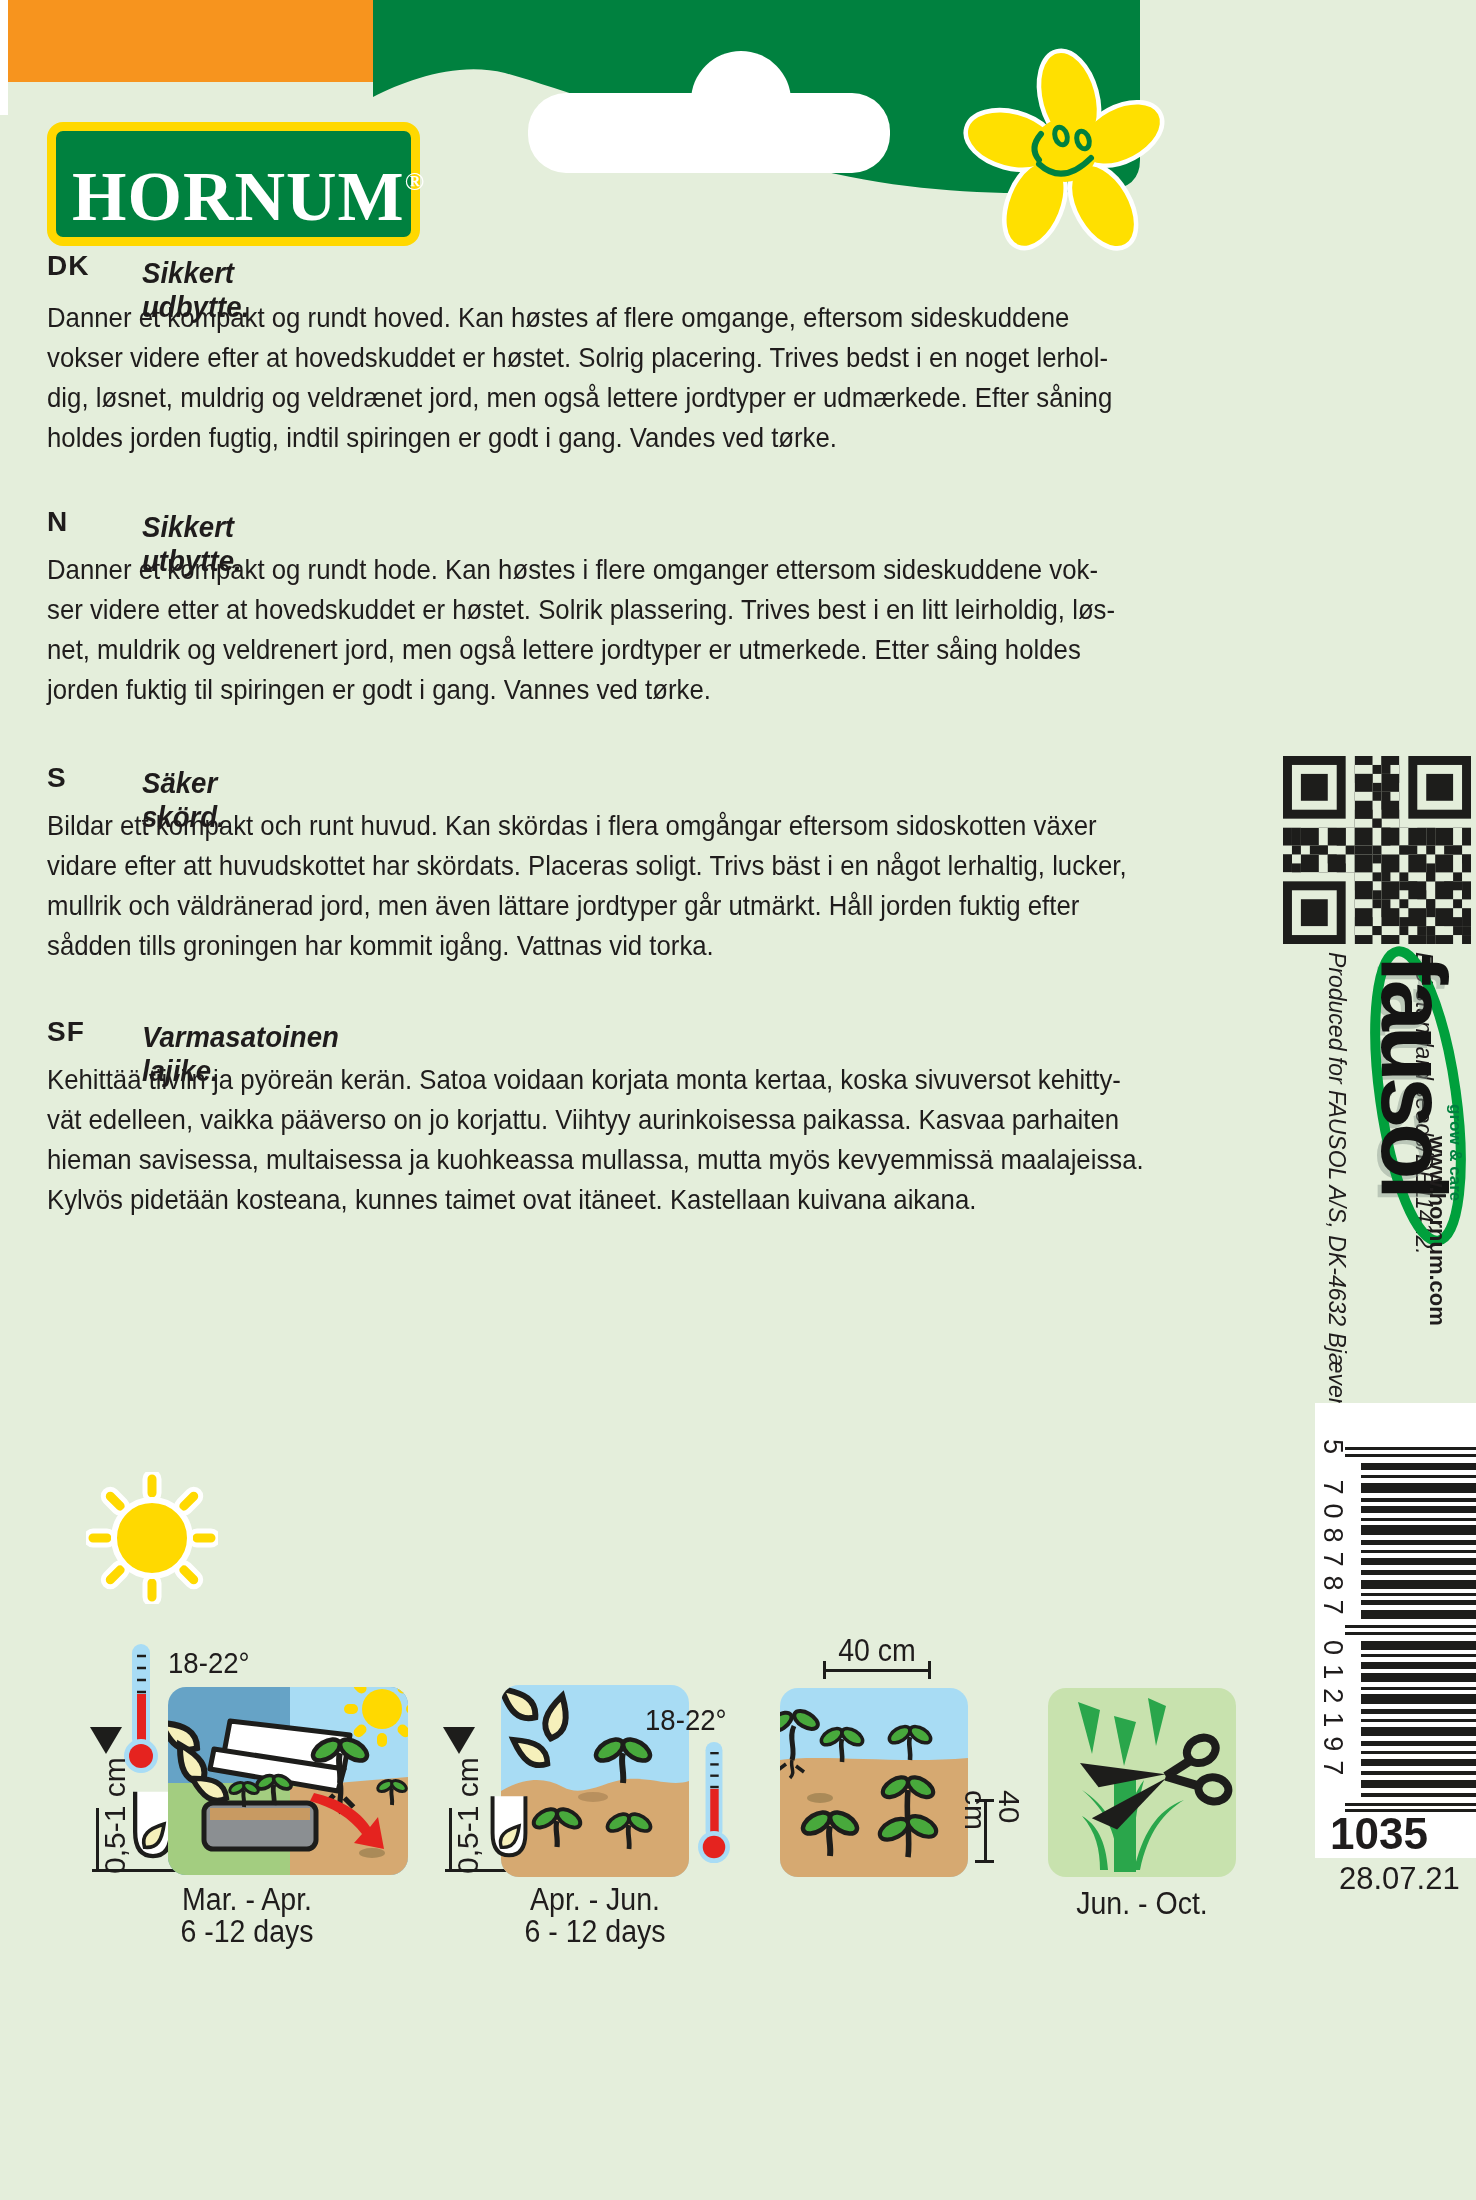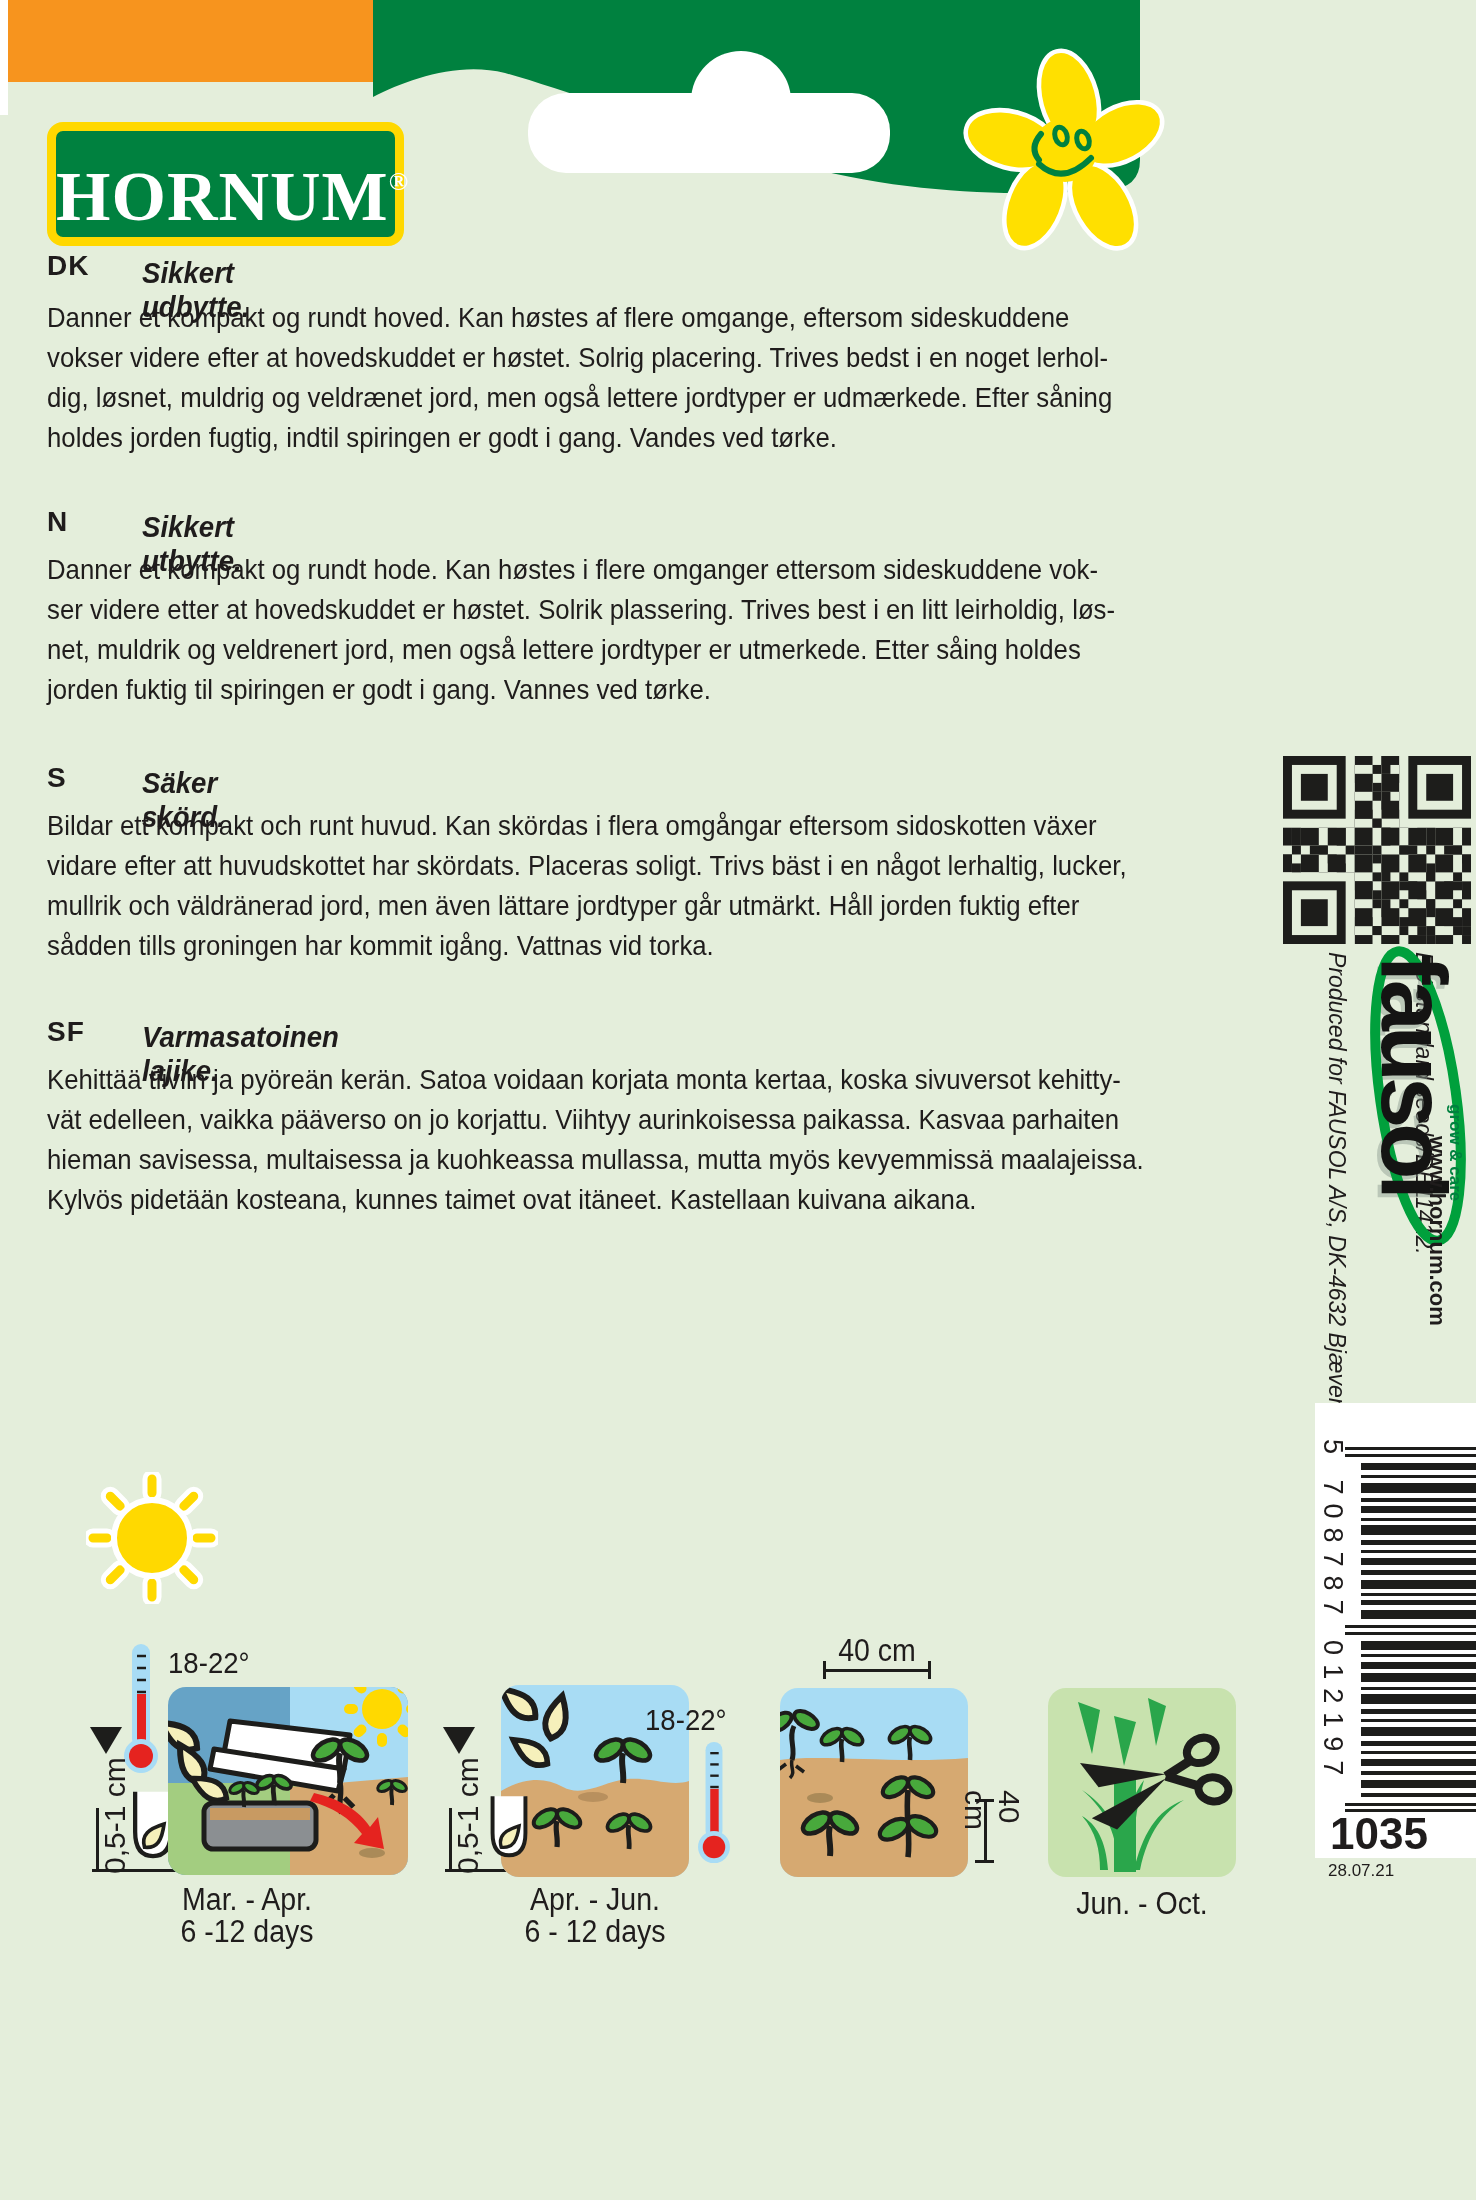--- a/index.html
+++ b/index.html
@@ -7,38 +7,38 @@
         font-family:"Liberation Sans",sans-serif;color:#1f1c1c;}
   .abs{position:absolute;}
   .cx{transform:scaleX(.92);transform-origin:0 0;}
   .cxc{transform:scaleX(.92);transform-origin:50% 0;}
   .rotccw{transform:rotate(-90deg);transform-origin:0 0;}
   .rotcw{transform:rotate(90deg);transform-origin:0 0;}
   .seccode{font-size:28px;font-weight:bold;letter-spacing:1px;}
   .sectitle{font-size:30px;font-weight:bold;font-style:italic;}
   .secbody{font-size:28px;line-height:40px;white-space:pre-line;width:1330px;}
   .hornum{left:47px;top:122px;width:339px;height:106px;background:#00813f;border:9px solid #ffd800;
-          border-radius:16px;}
+          border-radius:16px;padding-left:16px;}
   .hornum .word{font-family:"Liberation Serif",serif;font-weight:bold;font-size:70px;color:#fff;
           line-height:102px;letter-spacing:1px;}
   .hornum sup{font-size:26px;vertical-align:30px;}
   .piclabel{font-size:31px;text-align:center;}
   .templabel{font-size:30px;}
   .depthlabel{font-size:30px;width:120px;height:34px;}
   .tri{width:0;height:0;border-left:16px solid transparent;border-right:16px solid transparent;
        border-top:27px solid #1d1d1b;}
   .mline{background:#1d1d1b;}
   .vtext{writing-mode:vertical-rl;text-orientation:mixed;white-space:pre;}
   .eu{font-style:italic;font-size:23px;line-height:29px;}
   .addr{font-size:21px;line-height:19px;}
   .addr .web{font-weight:bold;font-size:22px;margin-right:5px;}
   .bcbox{left:1315px;top:1403px;width:161px;height:455px;background:#fff;}
   .ean{font-size:27px;letter-spacing:9px;}
   .itemno{font-size:44px;font-weight:bold;}
-  .pdate{font-size:17px;}
+  .pdate{font-size:31px;margin-left:11px;}
 </style>
 </head>
 <body>
 
 <div class="page">
 
   <svg class="abs" style="left:0;top:0" width="1476" height="320" viewBox="0 0 1476 320">
     <path d="M373,0 H1140 V160 Q1140,188 1108,190 C1010,197 905,194 790,163 C665,128 560,88 505,73 C458,61 406,80 373,97 Z" fill="#00813f"></path>
     <rect x="8" y="0" width="365" height="82" fill="#f7941e"></rect>
     <rect x="0" y="0" width="8" height="115" fill="#ffffff"></rect>

